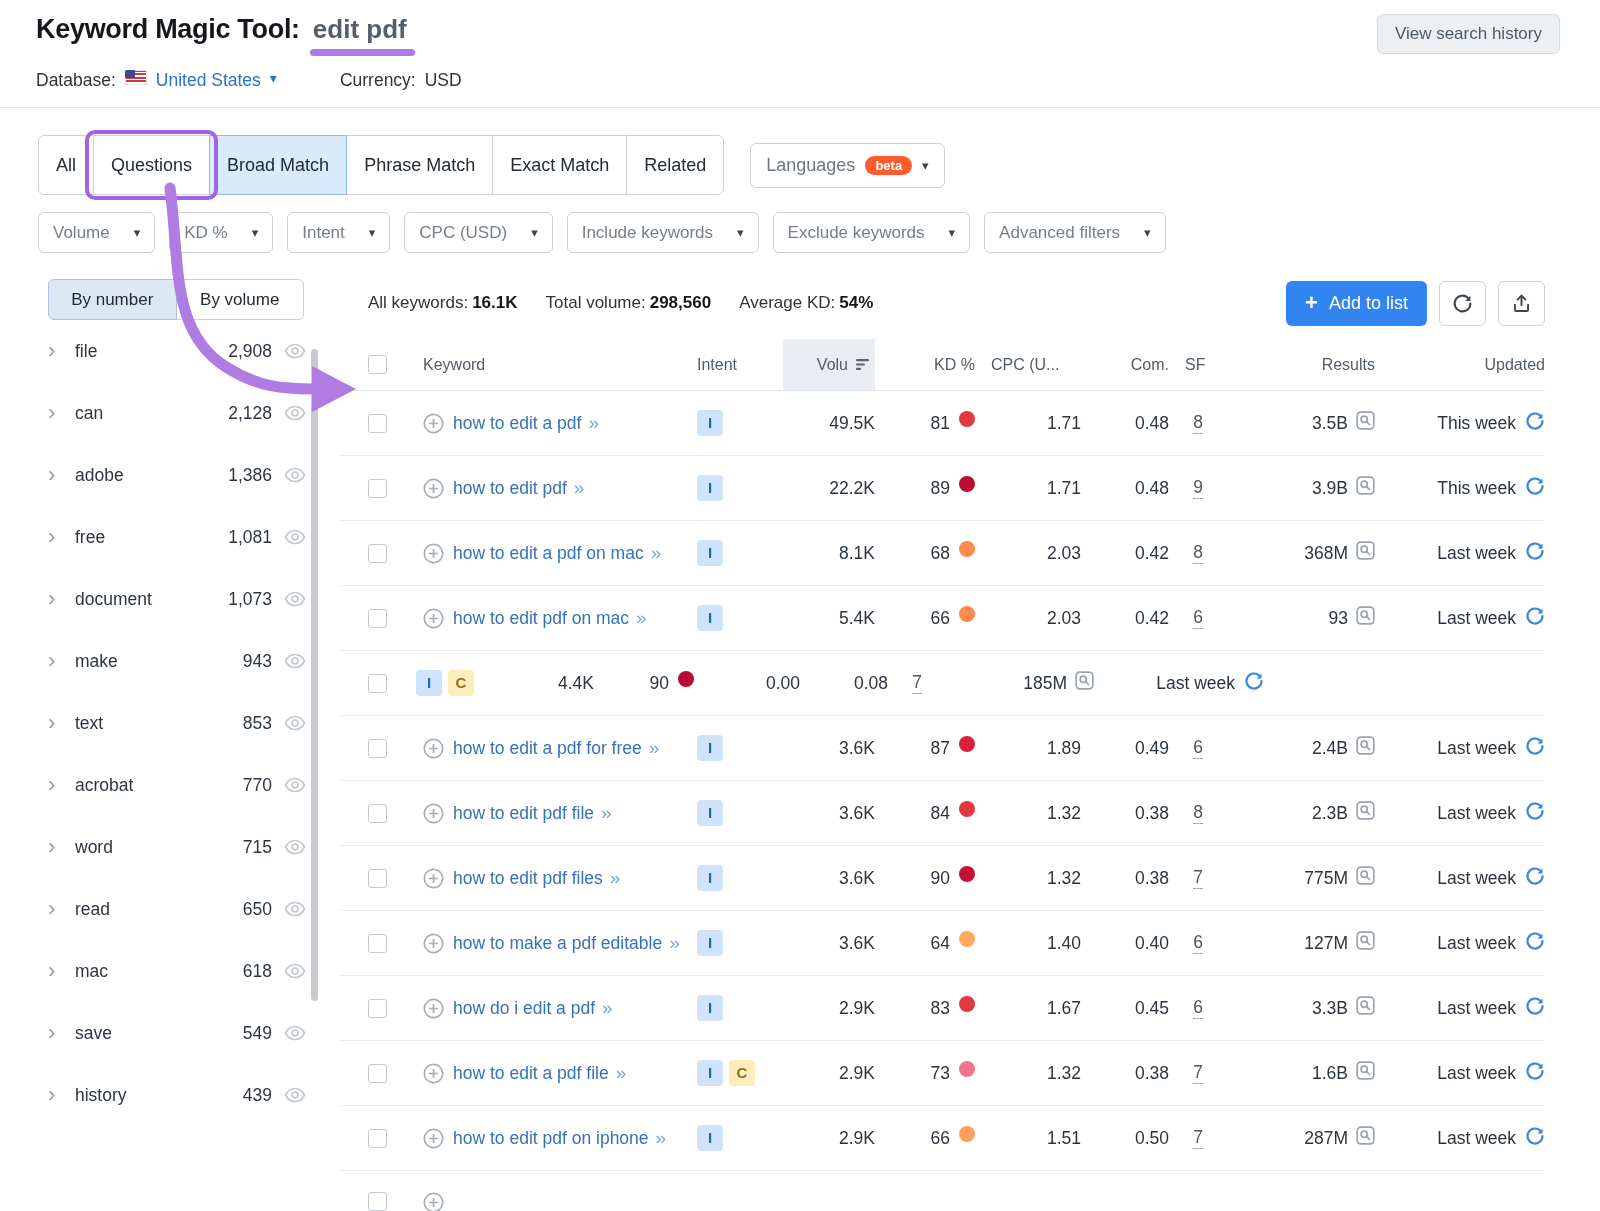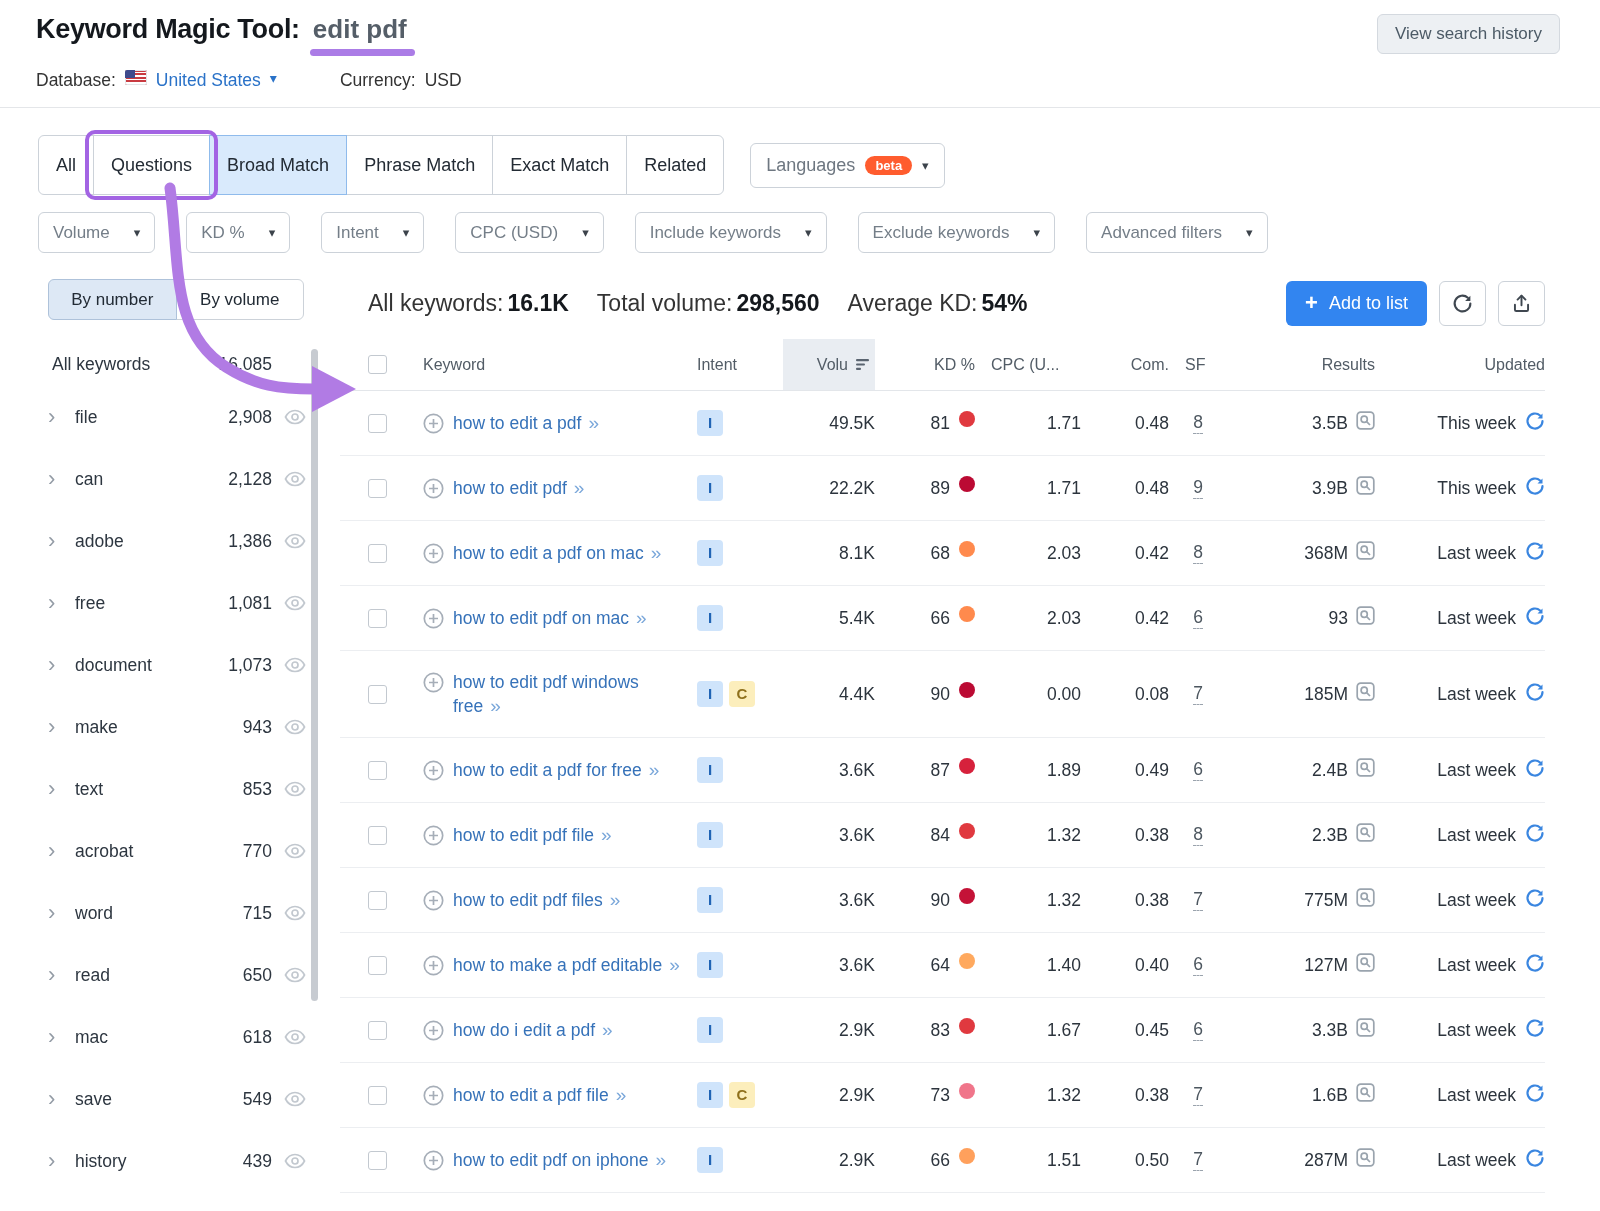--- a/index.html
+++ b/index.html
@@ -29,21 +29,21 @@
          font-size:18px; color:#232b34; display:flex; align-items:center; cursor:pointer; font-family:inherit; }
   .tab:first-child { border-radius:6px 0 0 6px; margin-left:0; }
   .tab:last-child { border-radius:0 6px 6px 0; }
   .tab.active { background:#d9eafc; border-color:#8fbbec; z-index:1; }
   .anno-box { position:absolute; inset:-6px -9px; border:4px solid #a364e3; border-radius:10px; pointer-events:none; z-index:3; }
   .lang-btn { margin-left:26px; height:45px; border:1px solid #ccd2d9; border-radius:6px; background:#fff;
               display:flex; align-items:center; gap:10px; padding:8px 15px; font-size:18px; color:#6e7781; cursor:pointer; font-family:inherit; }
   .beta { background:#ff5c2e; color:#fff; font-size:13px; font-weight:bold; padding:2px 10px; border-radius:10px; }
 
   
-  .filters-row { display:flex; gap:31px; margin:17px 40px 0 38px; }
+  .filters-row { display:flex; gap:14px; margin:17px 40px 0 38px; }
   .filter-btn { height:41px; padding:0 14px; display:flex; align-items:center; gap:24px; font-size:17px; color:#747e88;
                 background:#fff; border:1px solid #ccd2d9; border-radius:6px; cursor:pointer; font-family:inherit; }
 
   
   .content { display:flex; margin-top:26px; padding:0 55px 0 36px; }
 
   
   .sidebar { width:278px; flex:none; position:relative; }
   .side-toggle { display:flex; margin:0 10px 0 12px; }
   .side-toggle button { flex:1; height:41px; font-size:17px; color:#222b35; background:#fff; border:1px solid #ccd2d9;
@@ -55,21 +55,21 @@
   .side-head .cnt { margin-left:auto; }
   .eye-slot { width:34px; flex:none; display:flex; justify-content:flex-end; }
   .side-row { display:flex; align-items:center; height:62px; padding:0 8px 0 12px; font-size:17.5px; color:#2d3640; cursor:pointer; }
   .side-row .chev { width:27px; color:#949ca6; font-size:22px; line-height:1; }
   .side-row .cnt { margin-left:auto; }
   .side-scrollbar { position:absolute; right:-4px; top:70px; width:7px; height:652px; background:#c7cbd1; border-radius:4px; }
 
   
   .main { flex:1; margin-left:26px; min-width:0; }
   .summary { display:flex; align-items:center; padding-left:28px; height:48px; }
-  .sum-item { font-size:23px; color:#333; margin-right:28px; white-space:nowrap; }
+  .sum-item { font-size:17px; color:#333; margin-right:28px; white-space:nowrap; }
   .sum-item b { color:#14181d; margin-left:4px; }
   .add-btn { margin-left:auto; height:45px; background:#3285f0; color:#fff; border:none; border-radius:6px; font-size:18px;
              padding:0 19px; display:flex; align-items:center; gap:11px; cursor:pointer; font-family:inherit; }
   .add-btn .plus { font-size:22px; font-weight:bold; line-height:1; }
   .icon-btn { height:45px; width:47px; border:1px solid #ccd2d9; border-radius:6px; background:#fff; margin-left:12px;
               display:flex; align-items:center; justify-content:center; cursor:pointer; }
 
   
   .thead { display:flex; align-items:stretch; margin-top:12px; border-bottom:1px solid #e3e6ea; font-size:16px; color:#525c66;
            padding-left:28px; height:52px; }
@@ -188,25 +188,20 @@
   </button>
     </div>
 
   <div class="content">
 
     <div class="sidebar">
       <div class="side-toggle">
         <button class="active">By number</button>
         <button>By volume</button>
       </div>
-      <div class="side-head">
-        <span>All keywords</span>
-        <span class="cnt">16,085</span>
-        <span class="eye-slot"></span>
-      </div>
       <div id="side-list">
           <div class="side-row">
     <span class="chev">›</span>
     <span>file</span>
     <span class="cnt">2,908</span>
     <span class="eye-slot">
       <svg class="eye" width="22" height="16" viewBox="0 0 22 16">
                 <path d="M1.5 8C3.5 4 7 1.5 11 1.5S18.5 4 20.5 8C18.5 12 15 14.5 11 14.5S3.5 12 1.5 8Z" fill="none" stroke="#c2c8cf" stroke-width="1.7"></path>
                 <circle cx="11" cy="8" r="3" fill="none" stroke="#c2c8cf" stroke-width="1.7"></circle>
               </svg>
@@ -552,27 +547,20 @@
       <svg class="upd-ic" width="20" height="20" viewBox="0 0 24 24">
                 <path d="M21 12a9 9 0 1 1-2.9-6.6" fill="none" stroke="#3a86e0" stroke-width="2.6" stroke-linecap="round"></path>
                 <path d="M21 3v6h-6z" fill="#3a86e0"></path>
               </svg>
     </div>
   </div>
           <div class="trow">
     <div class="c-check">
               <span class="cb"></span>
             </div>
-    <div class="c-kw">
-      <svg class="plus-ic" width="21" height="21" viewBox="0 0 21 21">
-                <circle cx="10.5" cy="10.5" r="9.2" fill="none" stroke="#a6aeb8" stroke-width="1.7"></circle>
-                <path d="M10.5 6v9M6 10.5h9" stroke="#a6aeb8" stroke-width="1.7"></path>
-              </svg>
-      <span class="kw-wrap"><a class="kw-link">how to edit pdf windows free</a><span class="chev2">»</span></span>
-    </div>
     <div class="c-int">
               <span class="badge b-i">I</span>
               <span class="badge b-c">C</span>
             </div>
     <div class="c-vol">4.4K</div>
     <div class="c-kd">
       <span>90</span>
       <span class="kd-dot" style="background: rgb(187, 10, 51);"></span>
     </div>
     <div class="c-cpc">0.00</div>

